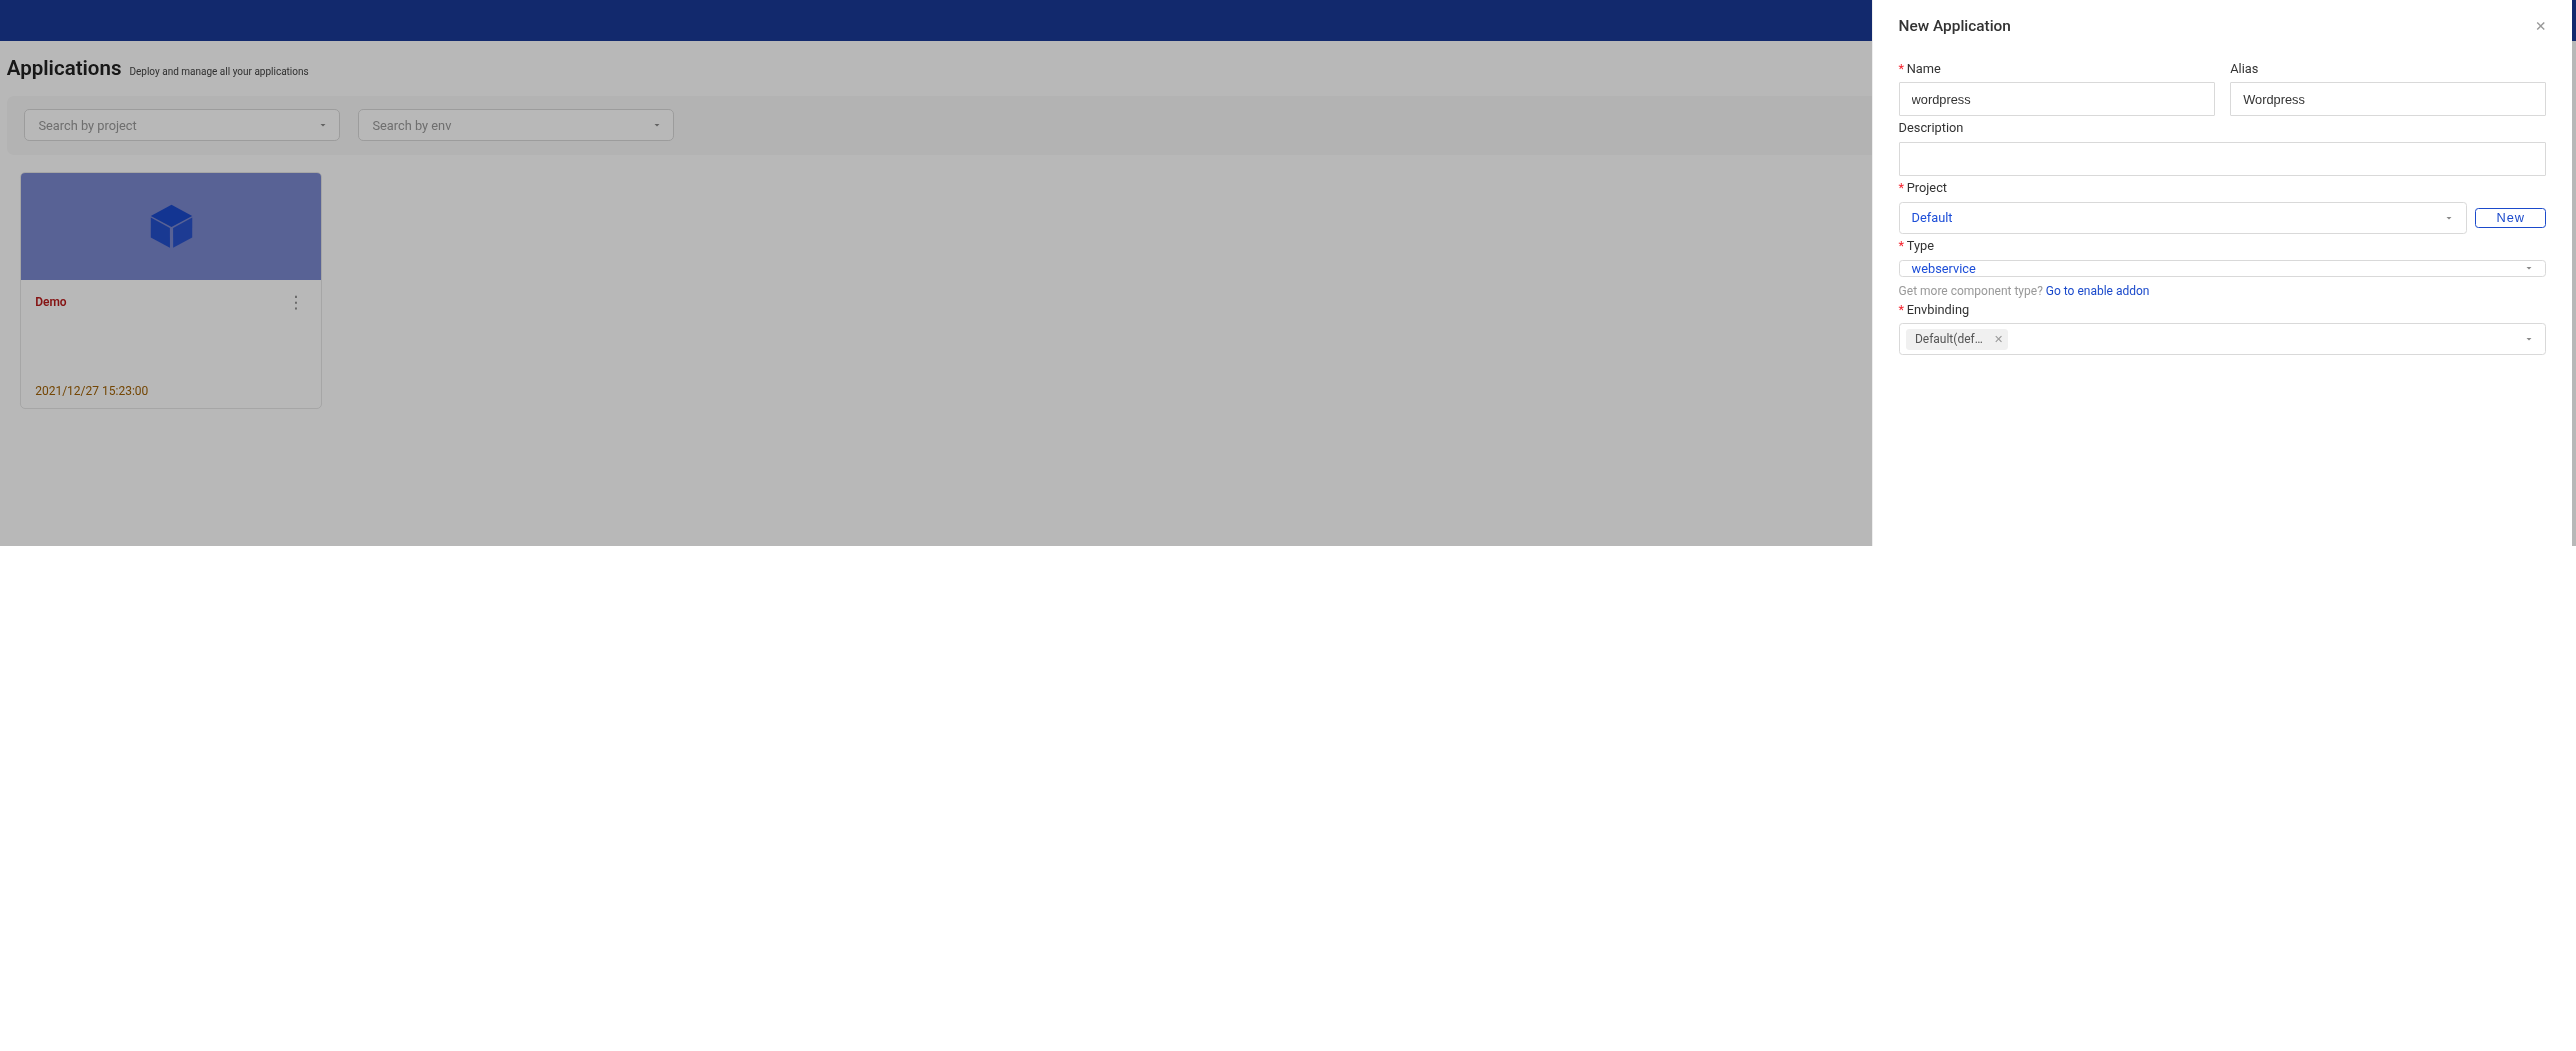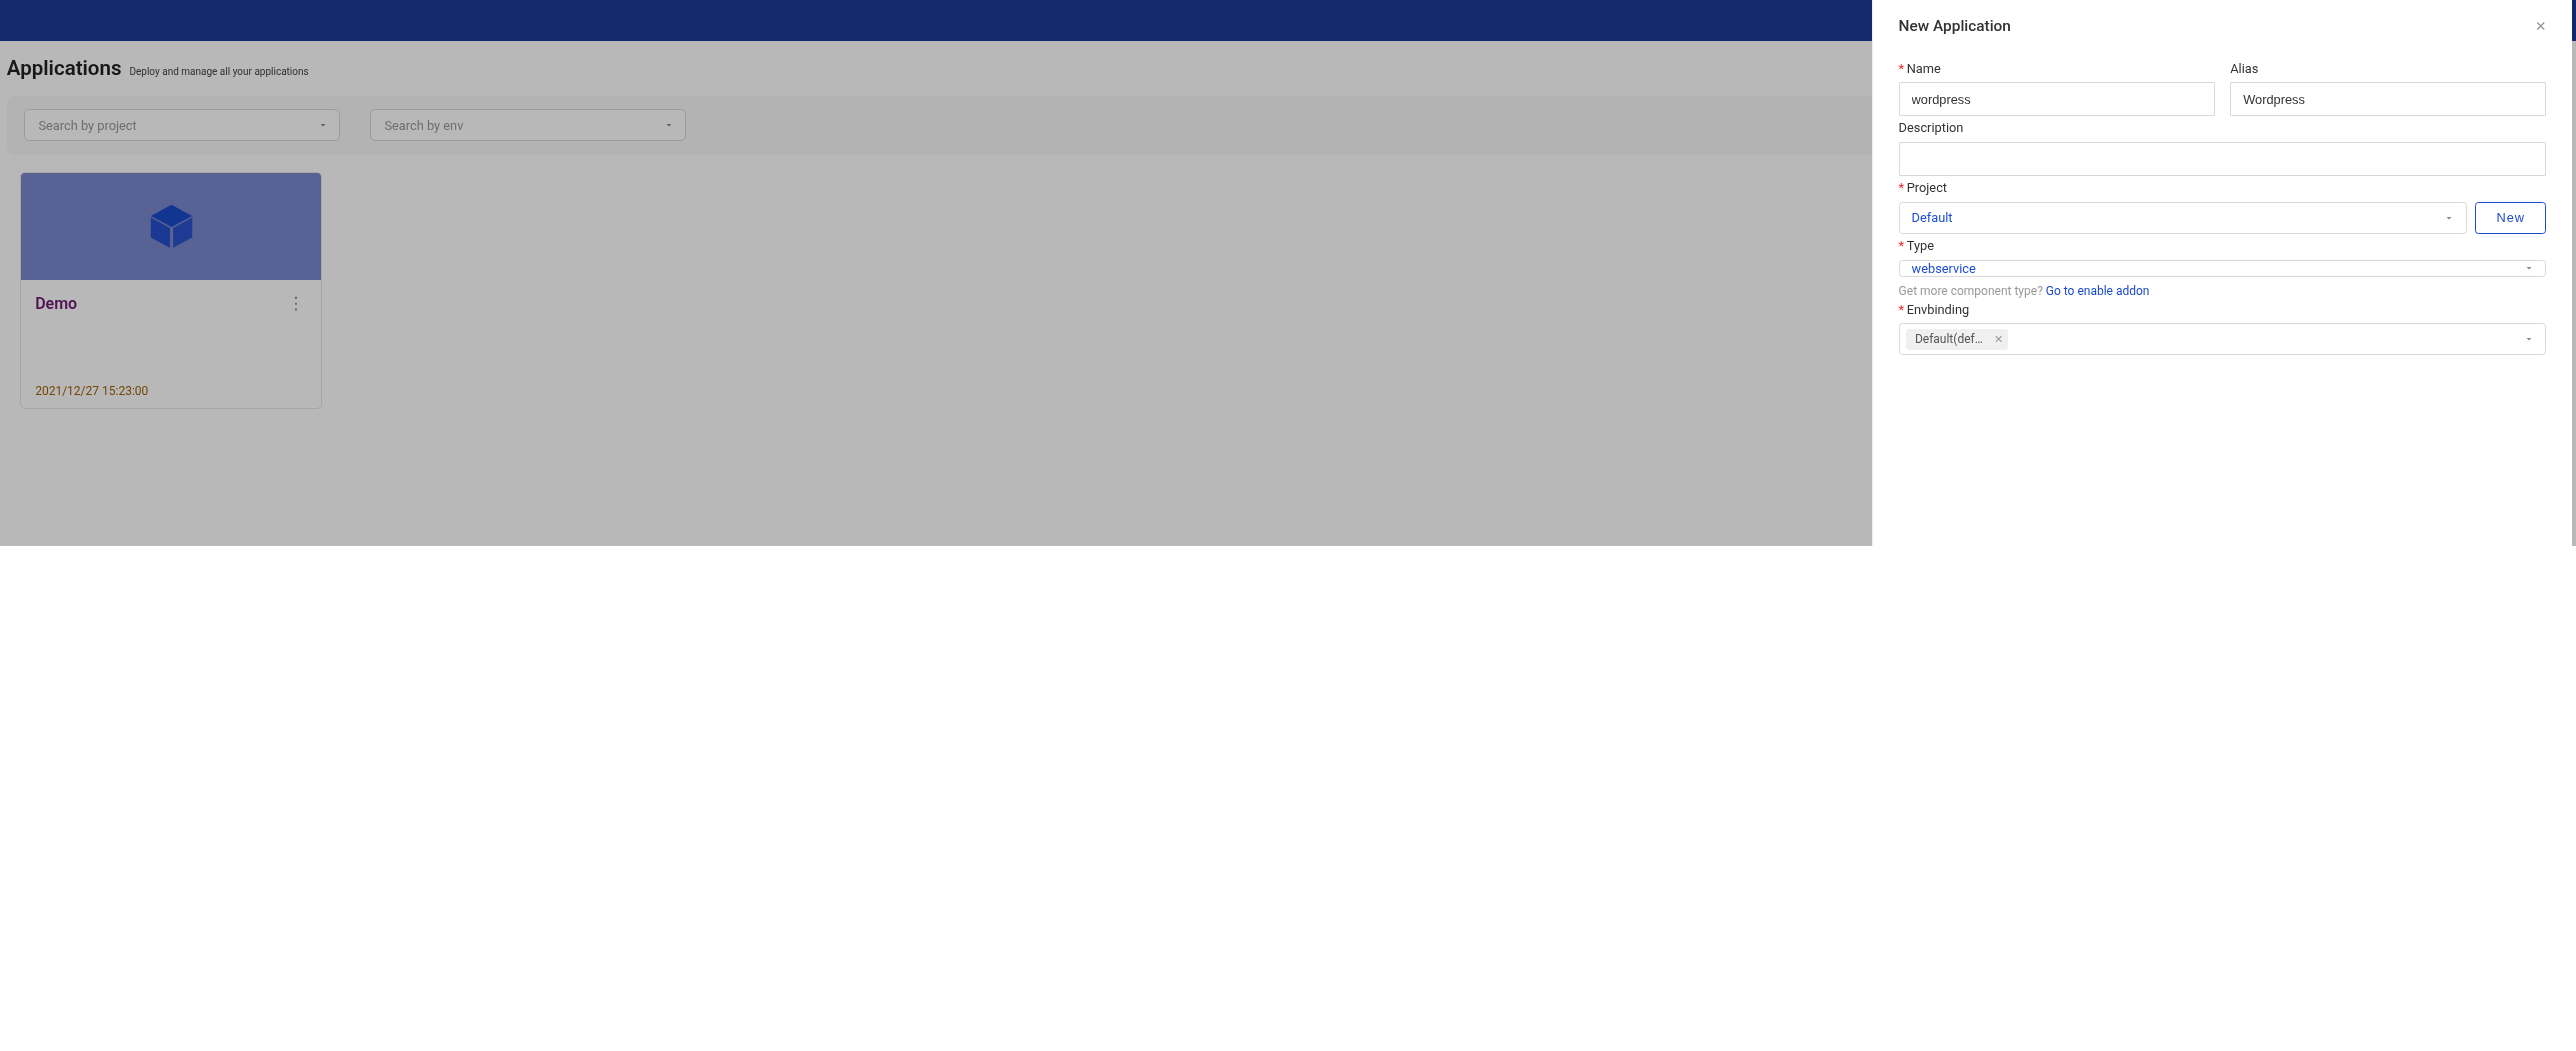--- a/index.html
+++ b/index.html
@@ -39,21 +39,21 @@
     }
     .page-subtitle {
       font-size: 10px;
       color: #444;
     }
     .filter-bar {
       background: #f9f9f9;
       border-radius: 6.8px;
       padding: 13.7px 17px;
       display: flex;
-      gap: 30px;
+      gap: 18px;
       margin-bottom: 17px;
     }
     .filter-select {
       width: 316px;
       height: 32px;
       border: 0.9px solid #d9d9d9;
       border-radius: 5.1px;
       background: #fff;
       display: flex;
       align-items: center;
@@ -95,23 +95,23 @@
       display: flex;
       flex-direction: column;
       justify-content: space-between;
     }
     .card-title-row {
       display: flex;
       justify-content: space-between;
       align-items: center;
     }
     .card-title {
-      color: #701a75;
+      color: #b91c1c;
       font-weight: 600;
-      font-size: 16px;
+      font-size: 12px;
     }
     .card-menu {
       color: #888;
       font-size: 17px;
       cursor: pointer;
       letter-spacing: 0;
       line-height: 1;
       padding: 0 3.4px;
     }
     .card-date {
@@ -202,21 +202,21 @@
       cursor: pointer;
       background: #fff;
       flex: 1;
     }
     .project-row {
       display: flex;
       gap: 8.5px;
       align-items: center;
     }
     .new-button {
-      height: 32px;
+      height: 20px;
       padding: 0 20.5px;
       border: 0.9px solid #1b4acb;
       color: #1b4acb;
       background: #fff;
       border-radius: 3.4px;
       font-size: 12.8px;
       cursor: pointer;
       display: flex;
       align-items: center;
       letter-spacing: 0.9px;

